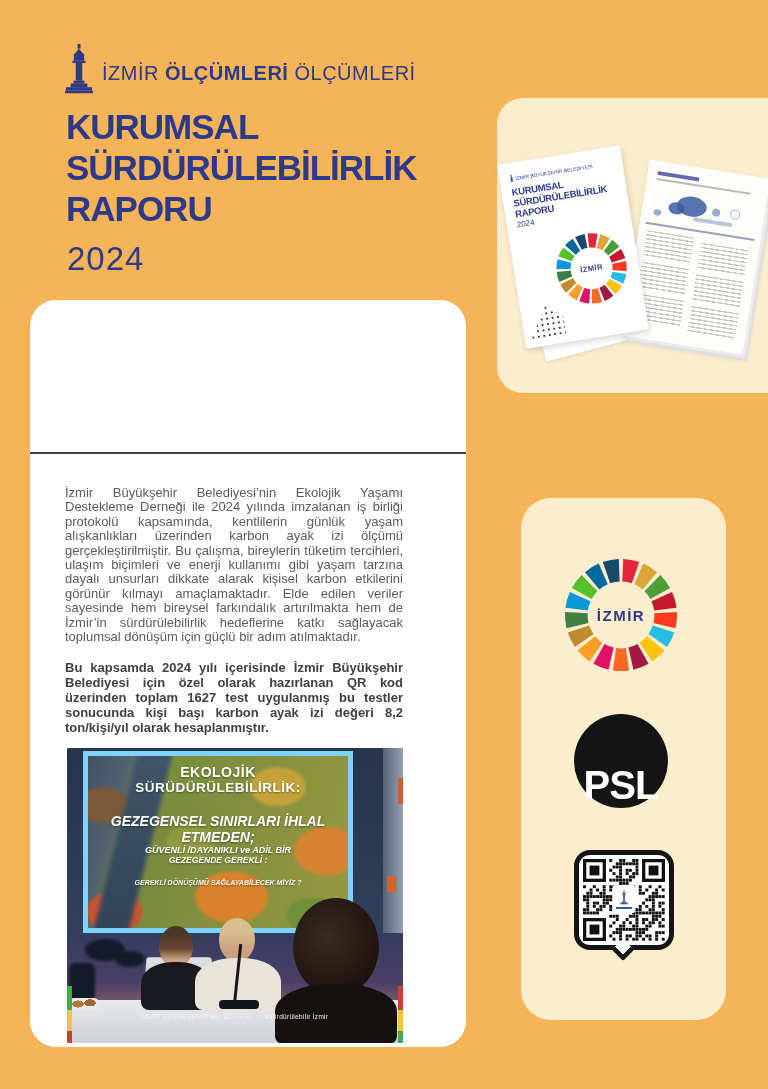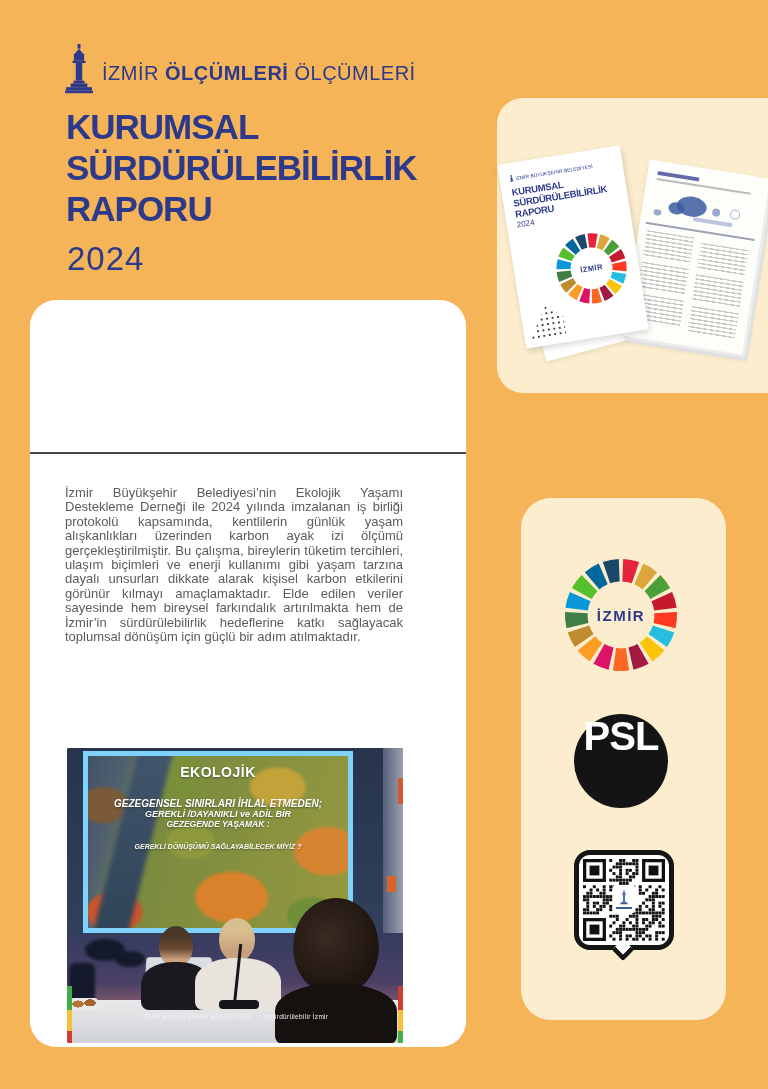--- a/index.html
+++ b/index.html
@@ -61,21 +61,21 @@
       radial-gradient(60px 42px at 55% 80%, #d9822b 60%, transparent 61%),
       radial-gradient(46px 32px at 72% 20%, #c3a23a 60%, transparent 61%),
       radial-gradient(54px 40px at 90% 55%, #d78432 60%, transparent 61%),
       radial-gradient(44px 30px at 85% 90%, #6f8f3a 60%, transparent 61%),
       radial-gradient(40px 28px at 40% 50%, #8f9a3f 60%, transparent 61%),
       linear-gradient(105deg, #3c4f63 0%, #50606f 14%, #7a8a3f 30%, #96993f 100%); }
   .slide-river { position:absolute; left:26px; top:-10px; width:34px; height:210px; background:linear-gradient(#41566b,#2e4256); transform:rotate(14deg); filter:blur(2px); }
   .slide-text { position:absolute; left:0; top:0; width:100%; text-align:center; color:#fff; text-shadow:0 1px 2px rgba(30,40,20,.55); }
   .st1 { margin-top:8px; font-size:14px; font-weight:800; letter-spacing:.5px; }
   .st2 { font-size:13.5px; font-weight:800; letter-spacing:.5px; }
-  .st3 { margin-top:18px; font-size:10px; font-weight:700; font-style:italic; }
+  .st3 { margin-top:18px; font-size:14px; font-weight:700; font-style:italic; }
   .st4 { font-size:9px; font-weight:700; font-style:italic; }
   .st5 { font-size:8.5px; font-weight:700; font-style:italic; }
   .st6 { margin-top:14px; font-size:7px; font-weight:700; font-style:italic; opacity:.95; }
   .ph-scene { left:0; top:185px; width:336px; height:110px; background:linear-gradient(180deg,#343c5e 0%,#4a4066 45%,#8c5f6b 70%,#2a2f49 100%); filter:blur(.4px); }
   .palm { position:absolute; background:#141a2b; border-radius:50%; filter:blur(1.5px); }
   .ph-table { left:0; top:252px; width:336px; height:43px; background:linear-gradient(180deg,#e8e9ea,#cfd2d6); }
   .person { position:absolute; filter:blur(.6px); }
   .head { position:absolute; border-radius:50%; }
   .torso { position:absolute; border-radius:45% 45% 8px 8px; }
   .laptop { left:78px; top:208px; width:68px; height:44px; background:linear-gradient(180deg,#dfe3e8,#b9bec7); transform:perspective(80px) rotateX(10deg); border-radius:3px; }
@@ -84,21 +84,21 @@
   .snack { left:2px; top:250px; width:30px; height:12px; background:radial-gradient(8px 5px at 30% 50%, #b5763a 70%, transparent 71%),radial-gradient(8px 5px at 70% 40%, #a5652f 70%, transparent 71%),#e9e9ec; border-radius:5px; }
   .ph-caption { left:0; top:265px; width:336px; text-align:center; font-size:6.5px; color:#f2f2f2; letter-spacing:.3px; white-space:nowrap; }
   .ph-caption .sep { display:inline-block; width:14px; }
   .cbar { position:absolute; width:5px; }
   
   #side-card { left:521px; top:498px; width:205px; height:522px; background:#FBEDCD; border-radius:30px; }
   #side-wheel { left:41px; top:58px; width:118px; height:118px; }
   .wheel-label { position:absolute; left:0; right:0; top:50%; transform:translateY(-50%); text-align:center; font-weight:800; color:#2D3A8B; }
   #side-wheel .wheel-label { font-size:15px; letter-spacing:1.5px; }
   .p1-wheel .wheel-label { font-size:7.5px; letter-spacing:.5px; }
-  #psl-badge { left:53px; top:216px; width:94px; height:94px; background:#141414; border-radius:50%; display:flex; align-items:flex-start; justify-content:center; }
+  #psl-badge { left:53px; top:216px; width:94px; height:94px; background:#141414; border-radius:50%; display:flex; align-items:flex-end; justify-content:center; }
   #psl-badge span { color:#fff; font-size:40px; font-weight:800; letter-spacing:-1px; }
   #qr-bubble { left:53px; top:352px; width:100px; height:100px; background:#fff; border:5px solid #151515; border-radius:16px; }
   #qr-tail { left:94px; top:444px; width:16px; height:16px; background:#fff; border-right:5px solid #151515; border-bottom:5px solid #151515; transform:rotate(45deg); border-radius:3px; }
   #qr-svg { position:absolute; inset:4px; }
   #qr-logo { position:absolute; left:34px; top:30px; width:22px; height:28px; background:#fff; border-radius:2px; display:flex; flex-direction:column; align-items:center; justify-content:center; }
   #qr-logo .bar { width:16px; height:2px; background:#3b5aa0; margin-top:1px; }
   svg { display:block; }
 </style>
 </head>
 <body>
@@ -188,33 +188,35 @@
     <div class="tblock" style="left:8px;top:102px;"></div>
     <div class="tblock" style="left:64px;top:106px;"></div>
     <div class="tblock" style="left:8px;top:134px;"></div>
     <div class="tblock" style="left:64px;top:138px;"></div>
   </div>
 </div>
 
 <div id="main-card" class="abs">
   <div id="divider" class="abs"></div>
   <p id="body-text" class="abs">İzmir Büyükşehir Belediyesi’nin Ekolojik Yaşamı Destekleme Derneği ile 2024 yılında imzalanan iş birliği protokolü kapsamında, kentlilerin günlük yaşam alışkanlıkları üzerinden karbon ayak izi ölçümü gerçekleştirilmiştir. Bu çalışma, bireylerin tüketim tercihleri, ulaşım biçimleri ve enerji kullanımı gibi yaşam tarzına dayalı unsurları dikkate alarak kişisel karbon etkilerini görünür kılmayı amaçlamaktadır. Elde edilen veriler sayesinde hem bireysel farkındalık artırılmakta hem de İzmir’in sürdürülebilirlik hedeflerine katkı sağlayacak toplumsal dönüşüm için güçlü bir adım atılmaktadır.</p>
+  <p id="body-bold" class="abs">Bu kapsamda 2024 yılı içerisinde  İzmir Büyükşehir Belediyesi için özel olarak hazırlanan QR kod üzerinden toplam 1627 test uygulanmış bu testler sonucunda kişi başı karbon ayak izi değeri 8,2 ton/kişi/yıl olarak hesaplanmıştır.</p>
 
   <div id="event-photo" class="abs">
     <div class="abs ph-wall"></div>
     <div class="abs ph-pillar"></div>
     <div class="abs ph-orange"></div>
     <div class="abs ph-screen">
       <div class="slide-bg"></div>
       <div class="slide-river"></div>
       <div class="slide-text">
         <div class="st1">EKOLOJİK</div>
+        <div class="st2">SÜRÜDÜRÜLEBİLİRLİK:</div>
         <div class="st3">GEZEGENSEL  SINIRLARI İHLAL ETMEDEN;</div>
-        <div class="st4">GEREKLİ /DAYANIKLI   ve ADİL   BİR</div>
-        <div class="st5">GEZEGENDE   YAŞAMAK :</div>
+        <div class="st4">GÜVENLİ /DAYANIKLI   ve ADİL   BİR</div>
+        <div class="st5">GEZEGENDE   GEREKLİ :</div>
         <div class="st6">GEREKLİ DÖNÜŞÜMÜ SAĞLAYABİLECEK MİYİZ ?</div>
       </div>
     </div>
     <div class="abs ph-scene">
       <div class="palm" style="left:18px;top:6px;width:40px;height:22px;"></div>
       <div class="palm" style="left:48px;top:18px;width:30px;height:16px;"></div>
       <div class="palm" style="left:2px;top:30px;width:26px;height:40px;border-radius:20%;"></div>
     </div>
     <div class="abs ph-table"></div>
     <div class="abs snack"></div>

